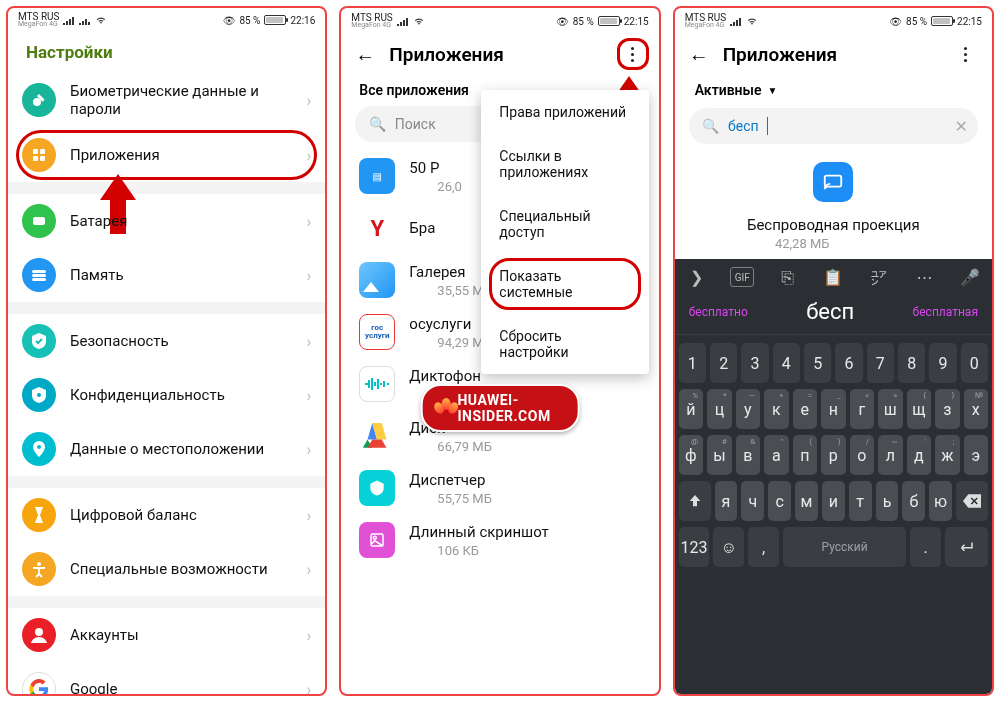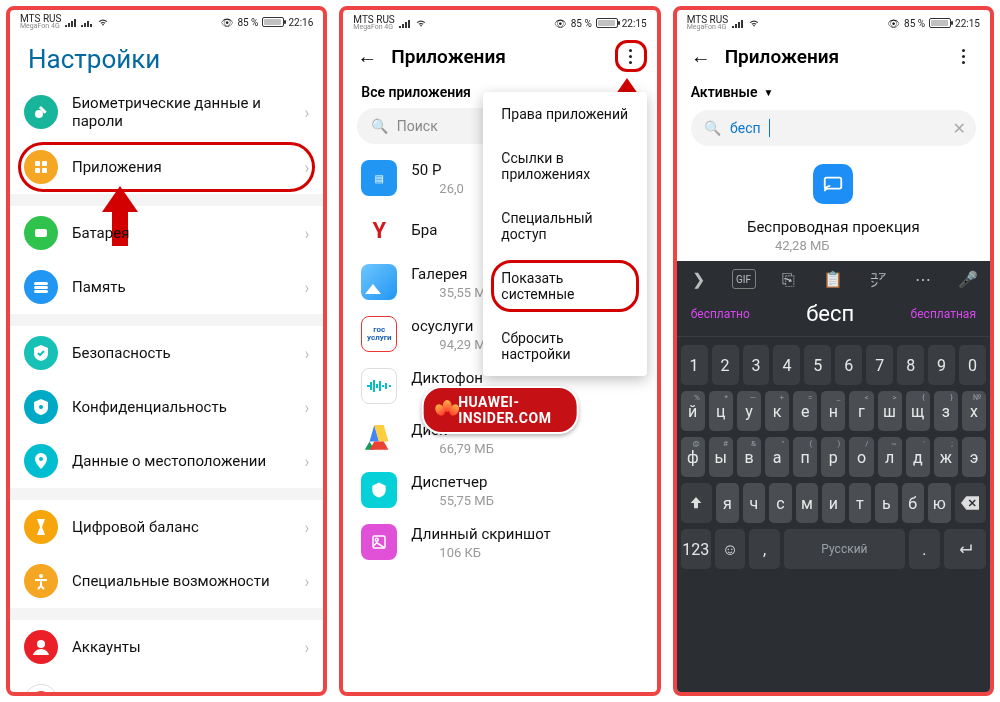--- a/index.html
+++ b/index.html
@@ -1,31 +1,31 @@
 <!DOCTYPE html>
 <html><head>
 <meta charset="utf-8">
 <style>
   * { box-sizing: border-box; margin:0; padding:0; font-family: -apple-system, "Segoe UI", Roboto, Arial, sans-serif; }
   body { background:#fff; width:1000px; height:702px; display:flex; gap:12px; padding:6px; }
   .phone {
-    flex:1; border:4px solid #ef4444; border-radius:8px; background:#fff;
+    flex:1; border:2px solid #ef4444; border-radius:8px; background:#fff;
     display:flex; flex-direction:column; overflow:hidden; position:relative;
   }
   
   .status { display:flex; justify-content:space-between; align-items:center;
     font-size:10px; color:#222; padding:4px 10px 2px 10px; height:24px; }
   .status .left, .status .right { display:flex; align-items:center; gap:4px; }
   .status .left .sub { font-size:7px; color:#888; line-height:7px; }
   .status svg { width:12px; height:10px; }
   .battery-box { display:inline-block; width:22px; height:10px; border:1px solid #333; border-radius:2px; position:relative; }
   .battery-box::after { content:""; position:absolute; right:-3px; top:2px; width:2px; height:4px; background:#333; border-radius:1px;}
   .battery-fill { position:absolute; left:1px; top:1px; bottom:1px; width:85%; background:#333; opacity:.3; border-radius:1px;}
   
-  .s1-title { font-size:26px; font-weight:400; padding:12px 18px 10px 18px; color:#0369a1;}
+  .s1-title { font-size:17px; font-weight:700; padding:12px 18px 10px 18px; color:#4d7c0f;}
   .s1-list { display:flex; flex-direction:column; }
   .s1-item { display:flex; align-items:center; padding:10px 14px; gap:14px; position:relative;}
   .s1-gap { height:12px; background:#f4f4f4; }
   .s1-ico { width:34px; height:34px; border-radius:50%; display:flex; align-items:center; justify-content:center; flex-shrink:0;}
   .s1-label { flex:1; font-size:15px; line-height:18px; color:#111;}
   .chev { color:#bbb; font-size:16px; }
   .ring-red { position:absolute; left:8px; right:8px; top:2px; bottom:2px; border:3px solid #d30000; border-radius:28px; pointer-events:none;}
   .arrow-up { position:absolute; width:40px; height:60px; pointer-events:none;}
   .arrow-up .head { width:0;height:0;border-left:18px solid transparent;border-right:18px solid transparent;border-bottom:26px solid #d30000; margin:0 auto;}
   .arrow-up .shaft{ width:16px;height:34px;background:#d30000;margin:0 auto;}
@@ -51,21 +51,21 @@
   .watermark { position:absolute; left:50%; top:376px; transform:translateX(-50%);
     background:#c51016; border:2px solid #fff; border-radius:20px; padding:6px 12px;
     color:#fff; font-weight:700; font-size:14px; letter-spacing:.5px; display:flex; align-items:center; gap:6px; z-index:6;
     box-shadow:0 2px 4px rgba(0,0,0,.3);}
   .watermark .petal { position:relative; width:24px; height:20px;}
   .petal span{position:absolute;width:9px;height:12px;background:linear-gradient(#ffb347,#ff3b2f);border-radius:50% 50% 50% 50%;}
   .petal span:nth-child(1){left:0;top:4px;transform:rotate(-30deg);}
   .petal span:nth-child(2){left:7px;top:0;}
   .petal span:nth-child(3){left:14px;top:4px;transform:rotate(30deg);}
   
-  .s3-filter { display:flex; align-items:center; gap:6px; padding:6px 20px 10px 14px; font-size:14px; font-weight:600;}
+  .s3-filter { display:flex; align-items:center; gap:6px; padding:6px 20px 10px 20px; font-size:14px; font-weight:600;}
   .s3-search { margin:0 14px 10px 14px; background:#f3f3f3; border-radius:20px; height:36px;
     display:flex; align-items:center; padding:0 10px 0 14px; font-size:14px; gap:8px;}
   .cursor{display:inline-block;width:1px;height:18px;background:#0a77c9;}
   .s3-clear{color:#aaa;font-size:16px;cursor:pointer;}
   .s3-res { display:flex; align-items:center; gap:14px; padding:8px 20px;flex-direction:column;}
   .s3-rico{width:40px;height:40px;border-radius:10px;background:#1d8ef5;display:flex;align-items:center;justify-content:center;}
   .kb { background:#2b2f33; flex:1; display:flex; flex-direction:column; color:#ccc; margin-top:auto;}
   .kb-top{display:flex;justify-content:space-between;padding:8px 10px;align-items:center;}
   .kb-top div{width:24px;height:20px;display:flex;align-items:center;justify-content:center;opacity:.9;}
   .kb-sugg{display:flex;align-items:center;justify-content:space-between;padding:4px 14px 10px 14px;border-bottom:1px solid #3a3e42;}

